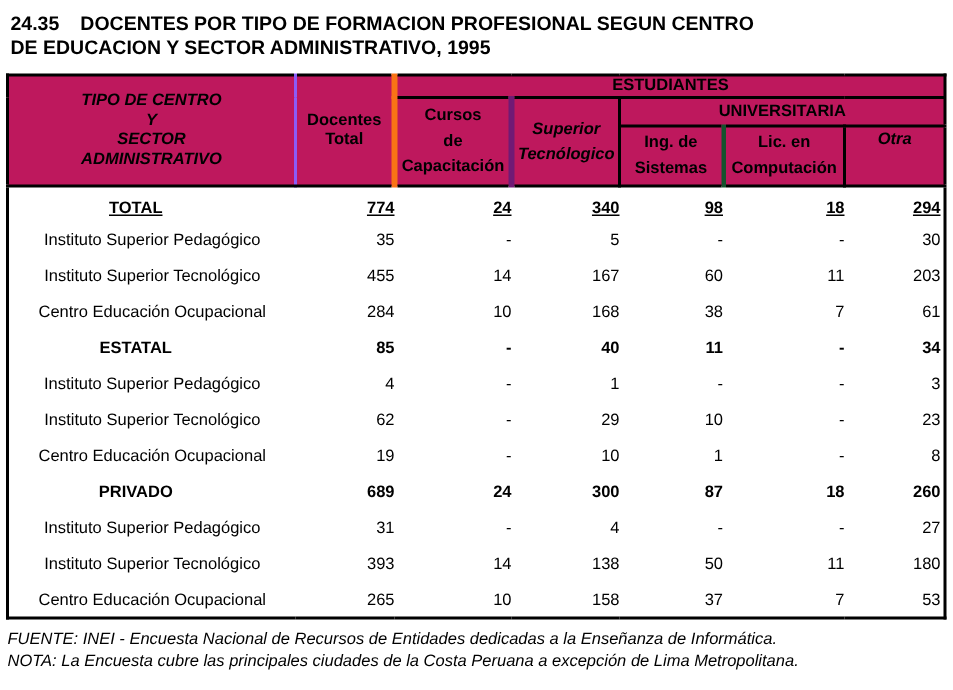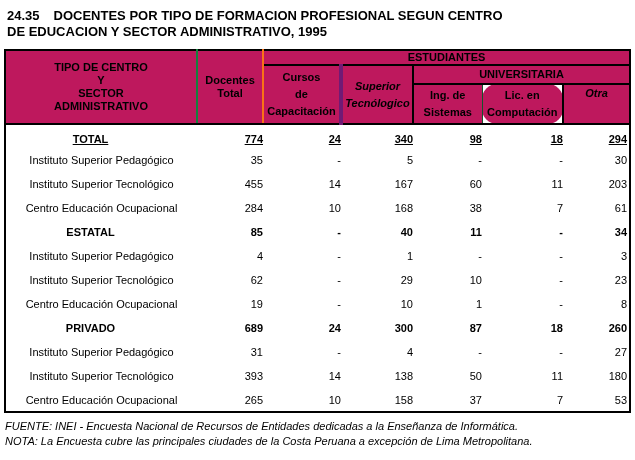--- a/index.html
+++ b/index.html
@@ -46,28 +46,28 @@
     text-align: center;
     vertical-align: middle;
     white-space: pre-line;
     line-height: 17px;
     border-bottom: 2px solid #000000;
   }
   tr.hrow1 { height: 14px; }
   tr.hrow2 { height: 17px; }
   tr.hrow3 { height: 40px; }
   tr.hrow1 th { line-height: 13px; }
-  th.cell-tipo        { border-right: 2px solid #15803d; line-height: 17px; }
-  th.cell-docentes    { border-right: 2px solid #f97316; line-height: 18px; }
+  th.cell-tipo        { border-right: 2px solid #8b5cf6; line-height: 17px; font-style: italic; }
+  th.cell-docentes    { border-right: 4px solid #f97316; line-height: 18px; }
   th.cell-estudiantes { }
   th.cell-cursos      { border-right: 4px solid #701a75; }
   th.cell-superior    { border-right: 2px solid #000; font-style: italic; }
   th.cell-universitaria { }
-  th.cell-ing         { border-right: 1px solid #14532d; margin-top: 24px; }
-  th.cell-lic         { border-right: 2px solid #000; border-radius: 15px; }
+  th.cell-ing         { border-right: 3px solid #14532d; margin-top: 24px; }
+  th.cell-lic         { border-right: 2px solid #000; }
   th.cell-otra        { vertical-align: top; padding-top: 3px; font-style: italic; }
 
   tbody td {
     font-size: 11px;
     height: 24px;
     vertical-align: middle;
     background: #ffffff;
   }
   tbody tr:first-child td { padding-top: 4px; }
   td.label-cell { text-align: center; }

